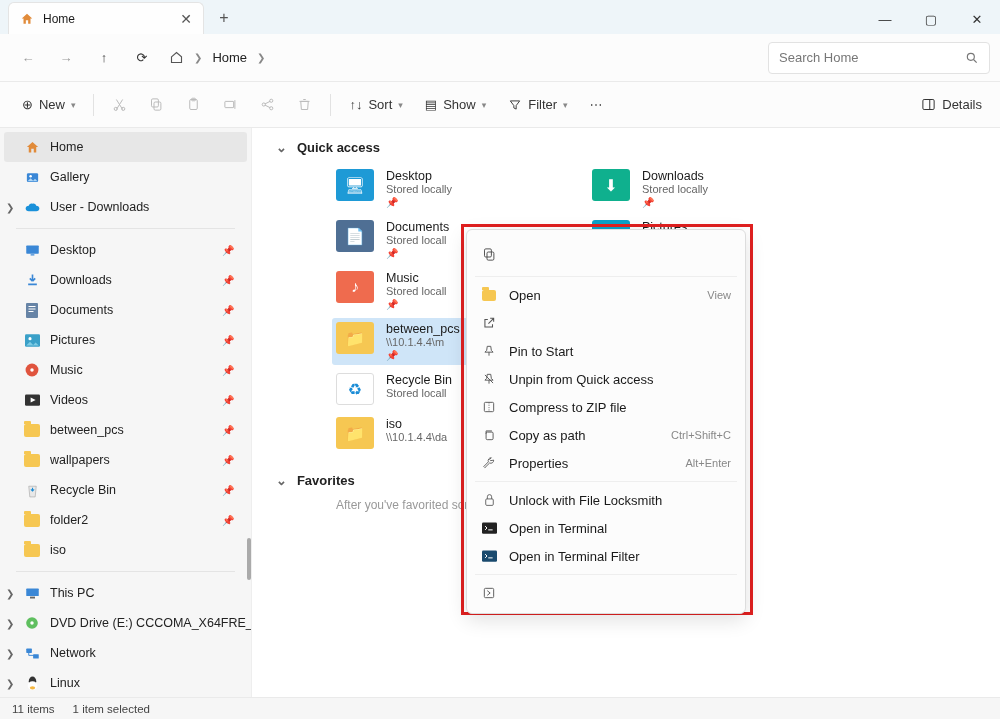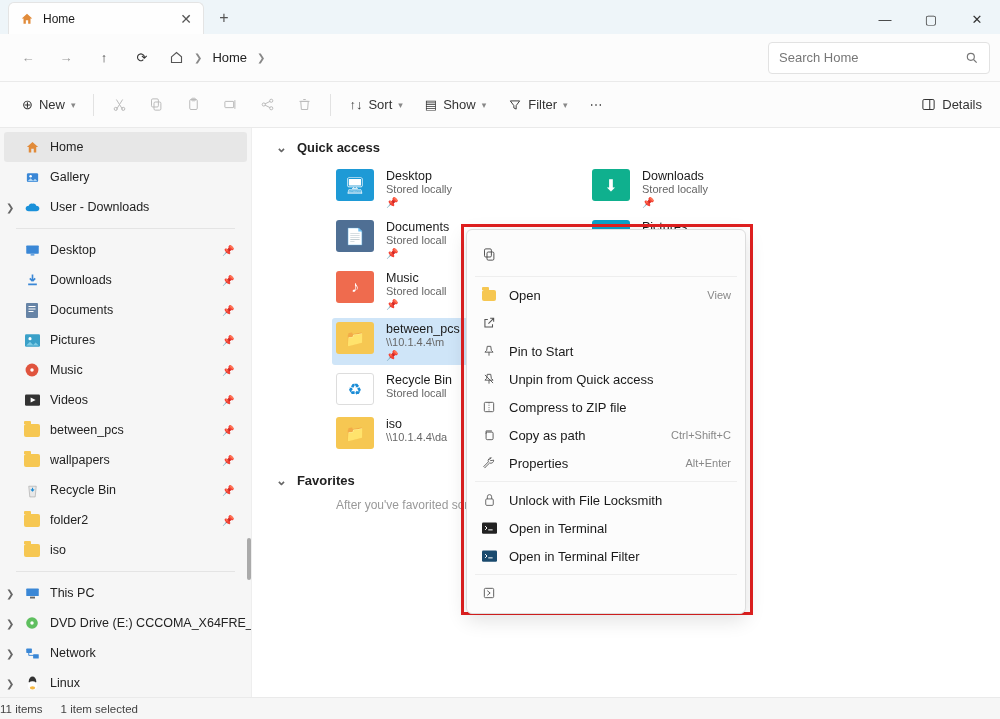--- a/index.html
+++ b/index.html
@@ -58,21 +58,21 @@
 .ctxmenu { position:absolute; background:#fcfcfc; border:1px solid #ddd; border-radius:6px; box-shadow: 0 6px 20px rgba(0,0,0,0.12); padding: 6px 0; width:280px; font-size:13px; }
 .ctx-iconrow { height:36px; display:flex; align-items:center; padding:0 14px; gap:12px; color:#555; }
 .ctx-sep { height:1px; background:#eee; margin:4px 8px; }
 .ctx-item { height:28px; display:flex; align-items:center; padding:0 14px; gap:12px; }
 .ctx-item.hover { background:#efefef; border-radius:3px; margin:0 4px; padding:0 10px; }
 .ctx-item .lbl { flex:1; }
 .ctx-item .shortcut { color:#888; font-size:11px; }
 .ctx-ic { width:16px; height:16px; display:flex; align-items:center; justify-content:center; color:#555; font-size:13px; }
 
 
-.statusbar { height:22px; background:#f6f6f6; border-top:1px solid #eaeaea; display:flex; align-items:center; padding:0 0; font-size:11.5px; color:#444; gap:18px; }
+.statusbar { height:22px; background:#f6f6f6; border-top:1px solid #eaeaea; display:flex; align-items:center; padding:0 12px; font-size:11.5px; color:#444; gap:18px; }
 
 
 .folder-ic { width:16px; height:13px; border-radius:2px; position:relative; }
 .folder-ic:before { content:''; position:absolute; top:-3px; left:0; width:7px; height:3px; border-radius:1px 1px 0 0; background:inherit; }
 svg { display:block; }
 </style>
 </head>
 <body>
 
 <div class="titlebar">

